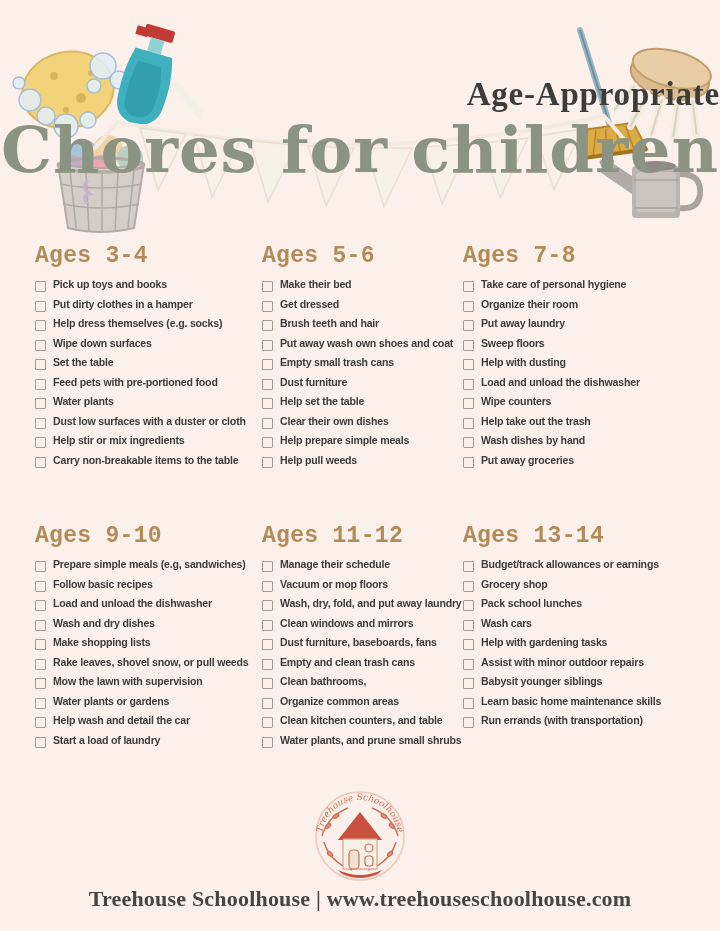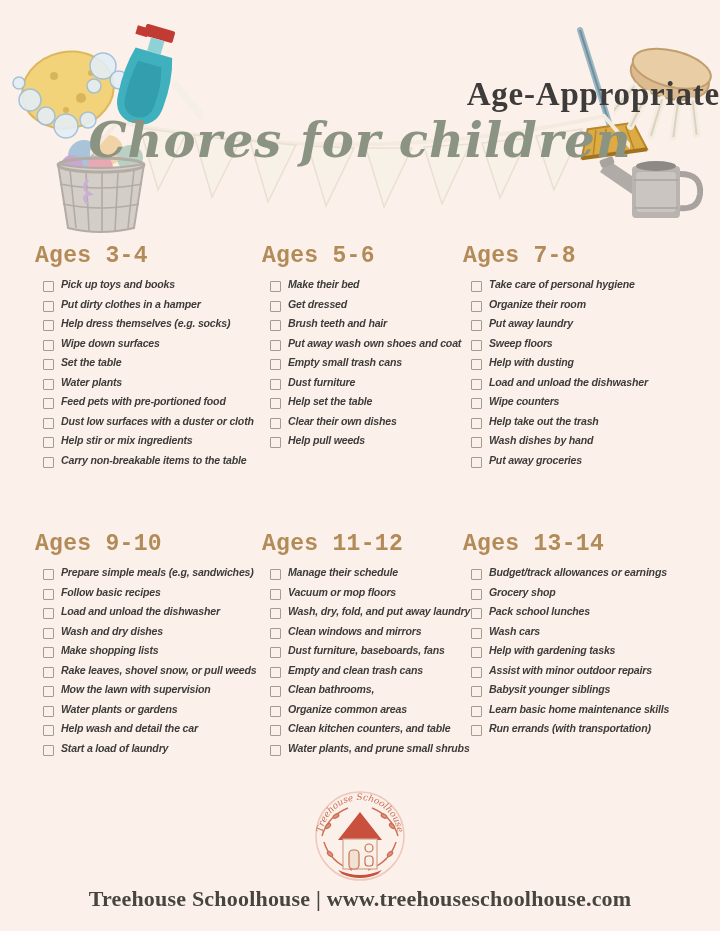--- a/index.html
+++ b/index.html
@@ -6,29 +6,29 @@
   body{width:720px;height:931px;overflow:hidden;background:#fcf1ea;
        font-family:"Liberation Sans",sans-serif;position:relative;}
   .page{position:absolute;inset:0;background:#fcf1ea;}
 
   
   .deco{position:absolute;pointer-events:none;}
   .title-eyebrow{position:absolute;top:76px;left:0;width:100%;text-align:right;
     font-family:"Liberation Serif",serif;font-weight:700;font-size:33px;
     letter-spacing:.8px;color:#3d3c3a;z-index:3;}
   .title-script{position:absolute;top:112px;left:0;width:100%;text-align:center;
-    font-family:"DejaVu Serif","Liberation Serif",serif;font-style:italic;font-weight:700;
-    font-size:48px;color:#8b9383;z-index:3;letter-spacing:1px;}
+    font-family:"DejaVu Serif","Liberation Serif",serif;font-weight:700;
+    font-size:64px;color:#8b9383;z-index:3;letter-spacing:1px;}
 
   
   .grid{position:absolute;top:243px;left:35px;right:12px;display:grid;
     grid-template-columns:227px 201px 1fr;grid-row-gap:50px;z-index:2;}
   section h2{margin:0 0 9px 0;font-family:Liberation Mono, monospace;font-weight:700;
     font-size:23px;color:#b28b58;letter-spacing:.3px;}
-  section ul{list-style:none;margin:8px;padding:0;font-style:italic;}
+  section ul{list-style:none;margin:0;padding:0;}
   section li{display:flex;align-items:flex-start;height:19.5px;white-space:nowrap;}
   .cb{flex:0 0 auto;width:9px;height:9px;border:1.2px solid #a39c93;border-radius:1px;
     margin:3px 7px 0 0;background:transparent;}
   .lab{font-size:10.6px;font-weight:700;letter-spacing:-.2px;color:#3d3c3a;}
 
   
   .logo{position:absolute;left:50%;top:782px;transform:translateX(-50%);z-index:2;}
   .footer-line{position:absolute;top:886px;left:0;width:100%;text-align:center;
     font-family:"Liberation Serif",serif;font-weight:700;font-size:22px;
     color:#47453f;letter-spacing:.2px;z-index:2;}
@@ -173,28 +173,28 @@
           <li>
             <span class="cb"></span>
             <span class="lab">Wipe down surfaces</span>
           </li>
           <li>
             <span class="cb"></span>
             <span class="lab">Set the table</span>
           </li>
           <li>
             <span class="cb"></span>
+            <span class="lab">Feed pets with pre-portioned food</span>
+          </li>
+          <li>
+            <span class="cb"></span>
             <span class="lab">Water plants</span>
           </li>
           <li>
             <span class="cb"></span>
-            <span class="lab">Feed pets with pre-portioned food</span>
-          </li>
-          <li>
-            <span class="cb"></span>
             <span class="lab">Dust low surfaces with a duster or cloth</span>
           </li>
           <li>
             <span class="cb"></span>
             <span class="lab">Help stir or mix ingredients</span>
           </li>
           <li>
             <span class="cb"></span>
             <span class="lab">Carry non-breakable items to the table</span>
           </li>
@@ -228,20 +228,24 @@
             <span class="cb"></span>
             <span class="lab">Dust furniture</span>
           </li>
           <li>
             <span class="cb"></span>
             <span class="lab">Help set the table</span>
           </li>
           <li>
             <span class="cb"></span>
             <span class="lab">Clear their own dishes</span>
+          </li>
+          <li>
+            <span class="cb"></span>
+            <span class="lab">Help prepare simple meals</span>
           </li>
           <li>
             <span class="cb"></span>
             <span class="lab">Help pull weeds</span>
           </li>
         </ul>
     </section>
 
     <section>
       <h2 class="sec-heading">Ages 7-8</h2>

